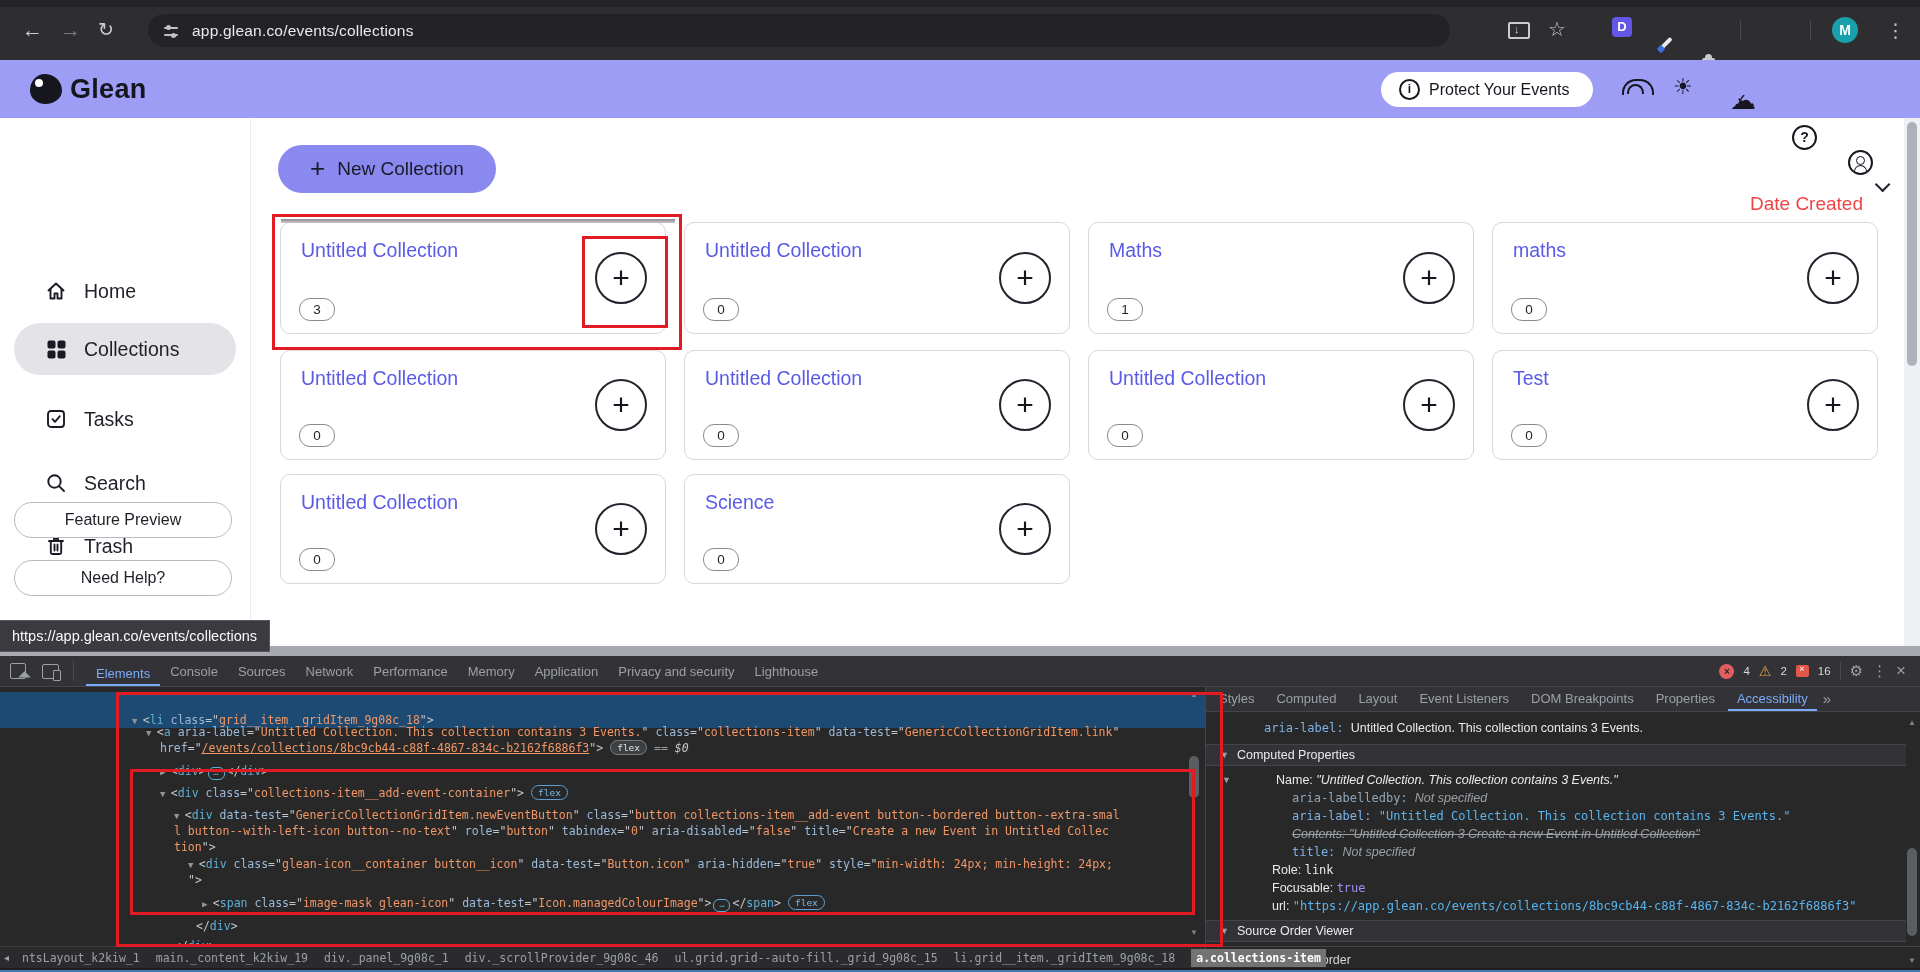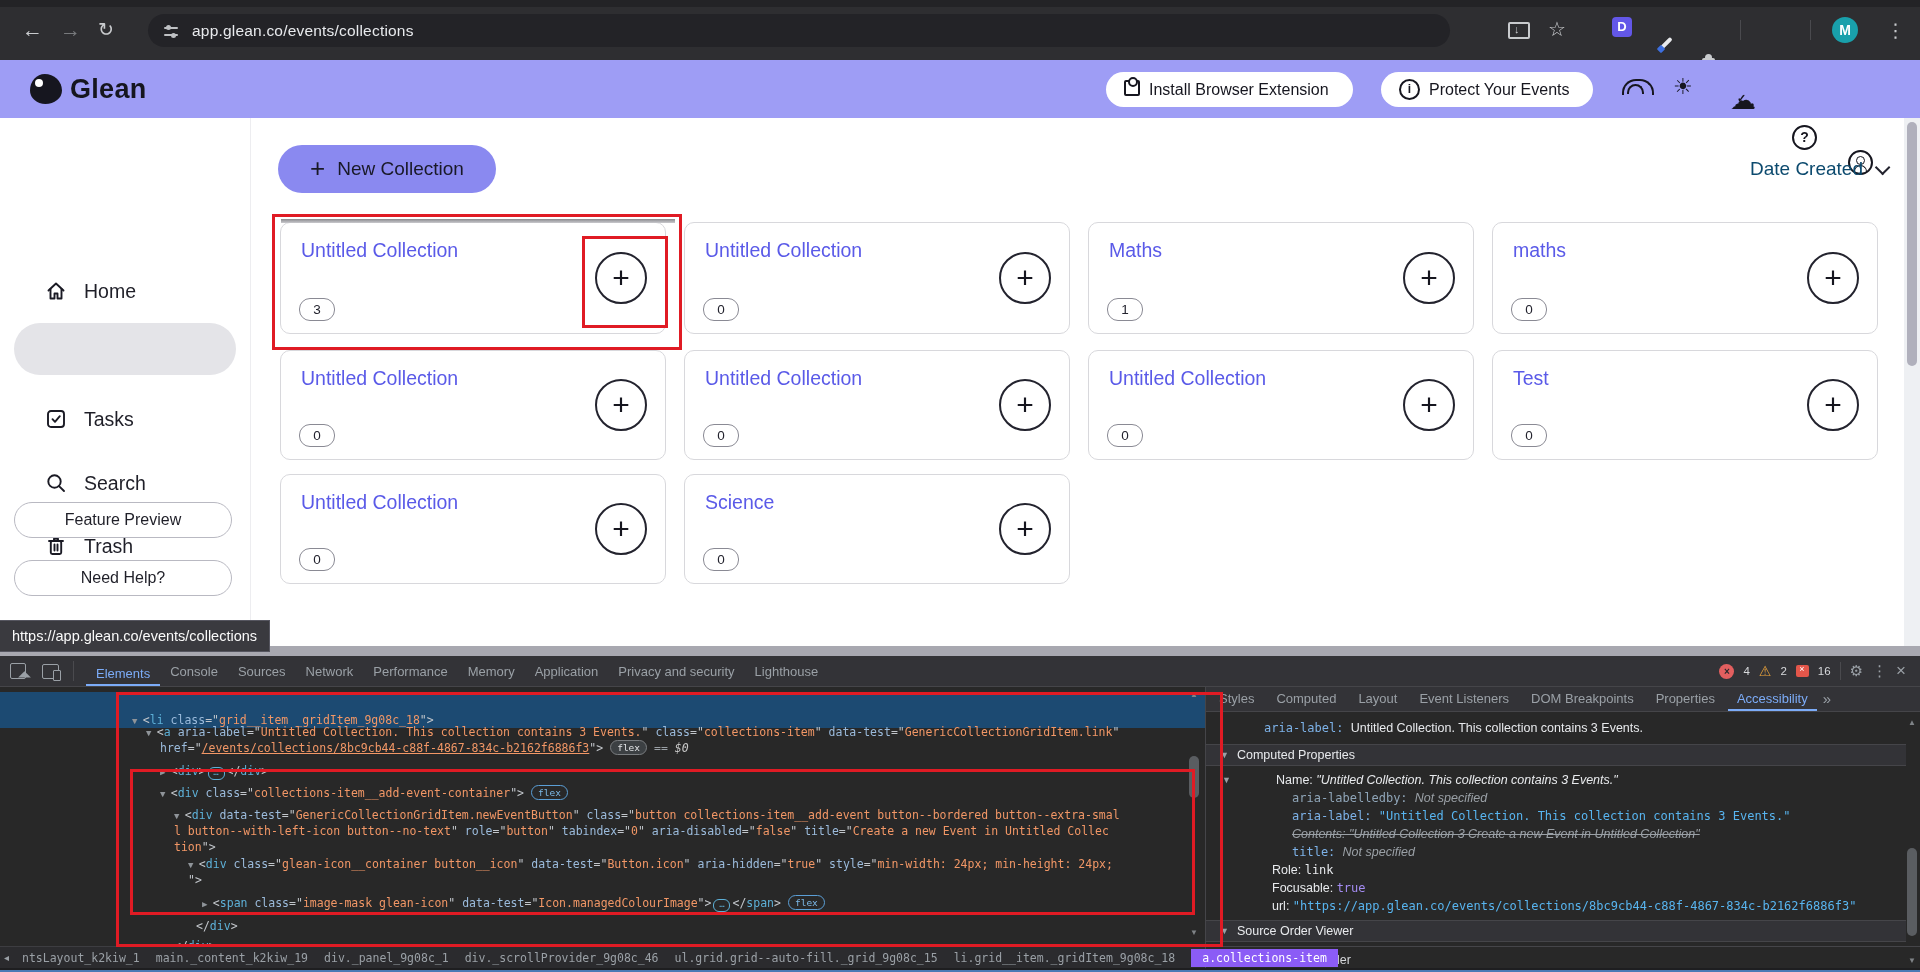--- a/index.html
+++ b/index.html
@@ -58,21 +58,21 @@
   .side-item .s-label{position:absolute;left:72px;font-size:19.5px;color:#1f1f28;font-weight:500;}
   #active-pill{left:14px;top:205px;width:222px;height:52px;border-radius:26px;background:#e4e4e8;}
   .foot-pill{position:absolute;left:14px;width:218px;height:36px;border:1.5px solid #b9b9c2;border-radius:19px;
     display:flex;align-items:center;justify-content:center;font-size:16px;color:#1f1f28;box-sizing:border-box;background:#fff;cursor:pointer;}
   
   #new-collection-btn{left:278px;top:145px;width:218px;height:48px;border-radius:24px;background:#8a89f0;
     display:flex;align-items:center;justify-content:center;gap:12px;cursor:pointer;}
   #new-collection-btn .plus{font-size:26px;color:#191927;font-weight:400;margin-top:-2px;}
   #new-collection-btn .lbl{font-size:19px;color:#191927;font-weight:500;}
   #sort-dd{right:34px;top:158px;display:flex;align-items:center;gap:12px;cursor:pointer;}
-  #sort-dd .lbl{font-size:19px;color:#0c4a6e;font-weight:500;}
+  #sort-dd .lbl{font-size:19px;color:#ef4444;font-weight:500;margin-top:35px;}
   #sort-dd .chev{width:9px;height:9px;border-right:2.5px solid #23232e;border-bottom:2.5px solid #23232e;transform:rotate(45deg) translateY(-3px);}
   .card{position:absolute;width:386px;background:#fff;border:1px solid #d8d8dc;border-radius:10px;box-sizing:border-box;}
   .card .c-title{position:absolute;left:20px;top:16px;font-size:19.5px;color:#5a5ae8;font-weight:500;}
   .card .c-count{position:absolute;left:18px;bottom:12px;min-width:20px;height:21px;border:1px solid #8a8a94;border-radius:11px;
     padding:0 7px;font-size:13.5px;color:#23232e;display:flex;align-items:center;justify-content:center;}
   .card .c-plus{position:absolute;right:18px;top:50%;margin-top:-26px;width:52px;height:52px;border:2px solid #23232e;border-radius:50%;
     box-sizing:border-box;display:flex;align-items:center;justify-content:center;font-size:30px;font-weight:300;color:#16161f;cursor:pointer;background:#fff;}
   .red-box{position:absolute;border:3px solid #e01b24;z-index:40;pointer-events:none;}
   .annot-topline{position:absolute;left:281px;top:219px;width:394px;height:4px;background:linear-gradient(#8a8a8e,#c9c9cd);z-index:41;}
   
@@ -115,21 +115,21 @@
   .sg-fb{display:inline-block;border:1px solid #5b9fd6;color:#7cb9e8;border-radius:8px;font-size:9.5px;padding:0 6px;margin-left:7px;line-height:13px;transform:translateY(-1px);}
   .sg-fbs{display:inline-block;background:#3c4043;border:1px solid #7a7d80;color:#e0e2e5;border-radius:8px;font-size:9.5px;padding:0 6px;margin-left:7px;line-height:13px;transform:translateY(-1px);}
   .sg-dt{display:inline-block;width:15px;height:11px;border:1px solid #5db0d7;border-radius:6px;color:#5db0d7;font-size:9px;line-height:8px;text-align:center;margin:0 2px;}
   
   .dk-scroll-arrow{position:absolute;color:#7f8387;font-size:8px;}
   .dk-thumb{position:absolute;background:#5a5d61;border-radius:5px;}
   
   #crumb-bar{position:absolute;left:0;top:290px;width:1205px;height:22px;background:#2b2b2e;border-top:1px solid #3d3d41;
     display:flex;align-items:center;gap:16px;padding-left:22px;box-sizing:border-box;z-index:15;}
   .crumb{font-family:"DejaVu Sans Mono",monospace;font-size:11.5px;color:#9aa0a6;white-space:nowrap;cursor:pointer;}
-  .crumb.active{background:#8b5cf6;color:#fff;padding:2px 11px;}
+  .crumb.active{background:#737373;color:#fff;padding:2px 5px;font-weight:bold;}
   .crumb-arrow{position:absolute;color:#9aa0a6;font-size:10px;top:5px;cursor:pointer;}
   
   #pane-divider{position:absolute;left:1205px;top:30px;width:1px;height:286px;background:#454549;}
   #pane-tabs{position:absolute;left:1206px;top:30px;width:714px;height:26px;background:#333337;border-bottom:1px solid #454549;
     display:flex;align-items:center;gap:4px;padding-left:4px;box-sizing:border-box;overflow:hidden;}
   .pane-tab{font-size:13px;color:#9aa0a6;padding:0 9px;height:26px;display:flex;align-items:center;box-sizing:border-box;cursor:pointer;white-space:nowrap;}
   .pane-tab.active{color:#7cacf8;border-bottom:3px solid #7cacf8;padding-top:3px;}
   #pane-more{color:#9aa0a6;font-size:15px;margin-left:2px;cursor:pointer;}
   .a11y-row{position:absolute;white-space:pre;font-family:"DejaVu Sans Mono",monospace;font-size:12px;line-height:16px;margin-left:38px;}
   .ax-k{color:#7db2e8;} .ax-kd{color:#8fa5b8;}
@@ -177,44 +177,51 @@
     <div class="abs" style="left:1766px;top:22px;" id="book-icon"></div>
     <div class="abs tb-divider" style="left:1810px;top:20px;"></div>
     <div class="abs" style="left:1832px;top:17px;" id="avatar-m">M</div>
     <div class="abs tb-icon" style="left:1886px;top:19px;font-size:19px;">⋮</div>
   </div>
 
   <div class="abs" id="app-header">
     <div id="glean-logo"></div>
     <span id="brand-name">Glean</span>
   </div>
-  <div class="abs hdr-pill" style="left:1106px;width:247px;">
-    <span style="display:block;"><span id="hdr-puzzle" style="display:inline-block;"></span></span>
-    <span>Install Browser Extension</span>
-  </div>
   <div class="abs hdr-pill" style="left:1381px;width:212px;">
     <span id="info-circle">i</span>
     <span>Protect Your Events</span>
   </div>
   <div class="abs" style="left:1622px;top:79px;" id="rainbow-icon"></div>
   <div class="abs hdr-glyph" style="left:1673px;top:74px;">☀</div>
   <div class="abs" style="left:1730px;top:69px;" id="cloud-wrap">☁<span id="cloud-check">✓</span></div>
   <div class="abs ring-icon" style="left:1792px;top:78px;">?</div>
   <div class="abs ring-icon" style="left:1848px;top:78px;" id="person-ring"></div>
 
   <div class="abs" id="sidebar">
     <div class="abs" id="active-pill"></div>
     <div class="side-item" style="top:158px;">
       <span class="s-icon">
         <svg width="24" height="24" viewBox="0 0 24 24" fill="none" stroke="#1a1a24" stroke-width="1.9" stroke-linecap="round" stroke-linejoin="round">
             <path d="M4.5 11.5 L12 4.5 L19.5 11.5"></path>
             <path d="M6.5 10 V19.5 H10.5 V14.5 H13.5 V19.5 H17.5 V10"></path>
           </svg>
       </span>
       <span class="s-label">Home</span>
+    </div>
+    <div class="side-item" style="top:216px;">
+      <span class="s-icon">
+        <svg width="24" height="24" viewBox="0 0 24 24" fill="#1a1a24">
+            <rect x="3.5" y="3.5" width="8" height="8" rx="2"></rect>
+            <rect x="13.5" y="3.5" width="8" height="8" rx="2"></rect>
+            <rect x="3.5" y="13.5" width="8" height="8" rx="2"></rect>
+            <rect x="13.5" y="13.5" width="8" height="8" rx="2"></rect>
+          </svg>
+      </span>
+      <span class="s-label">Collections</span>
     </div>
     <div class="side-item" style="top:286px;">
       <span class="s-icon">
         <svg width="24" height="24" viewBox="0 0 24 24" fill="none" stroke="#1a1a24" stroke-width="1.9" stroke-linecap="round" stroke-linejoin="round">
             <rect x="4" y="4" width="16" height="16" rx="3"></rect>
             <path d="M8.5 12.2 L11 14.8 L15.8 9.2"></path>
           </svg>
       </span>
       <span class="s-label">Tasks</span>
     </div>

